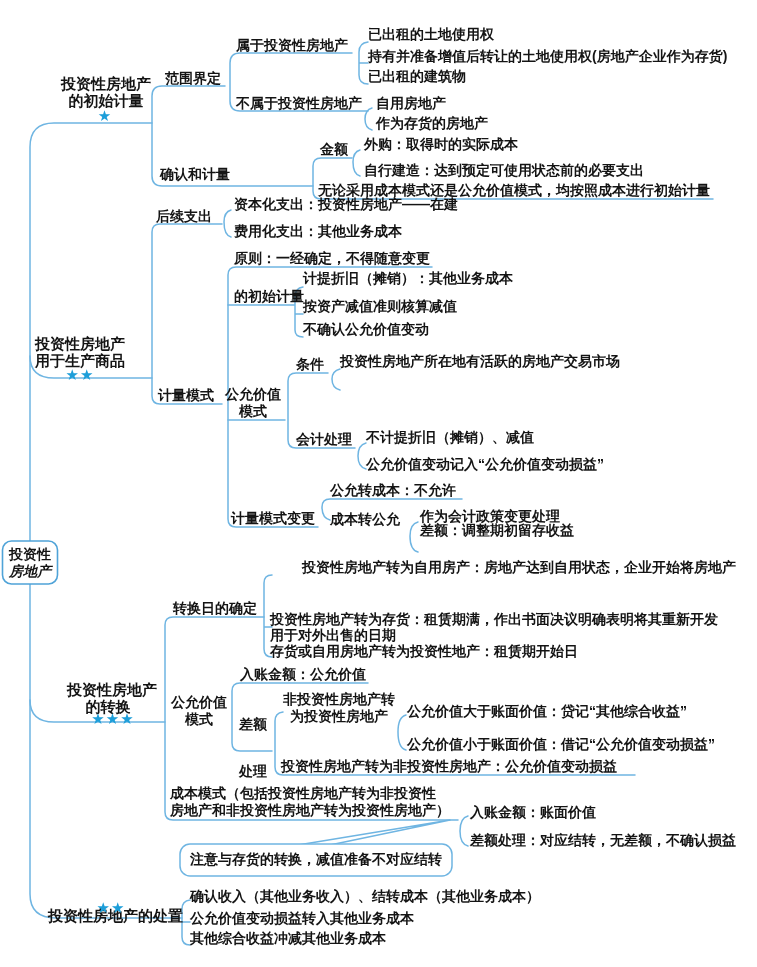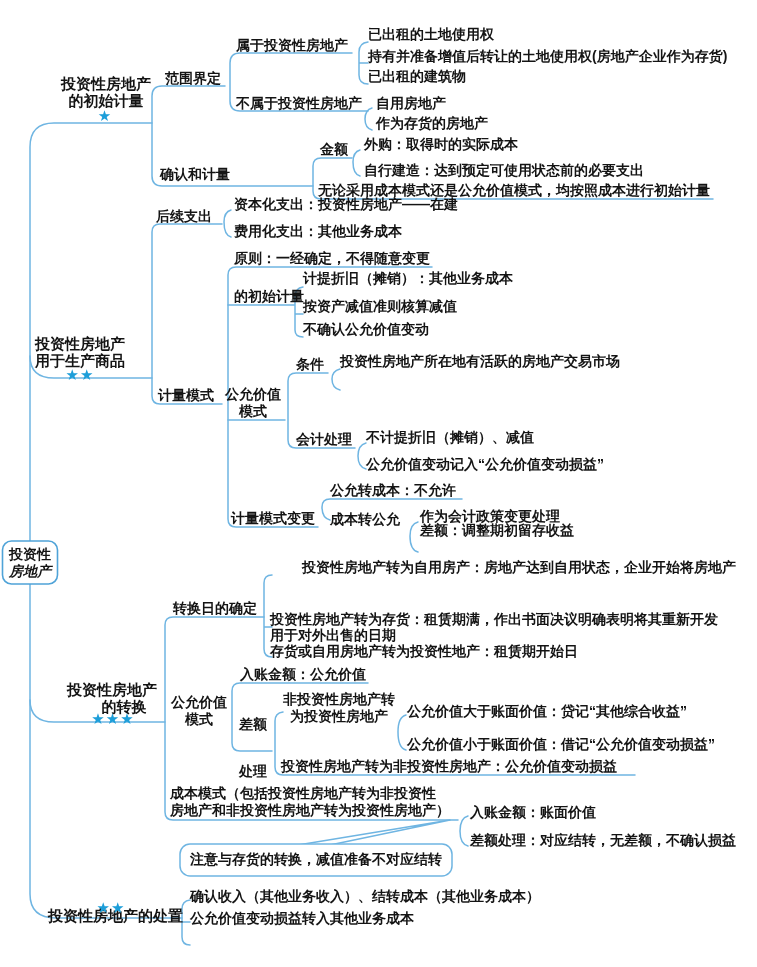--- a/index.html
+++ b/index.html
@@ -95,21 +95,21 @@
   <div class="n" style="left:296px;top:432px;">会计处理</div>
   <div class="n" style="left:366px;top:430px;">不计提折旧（摊销）、减值</div>
   <div class="n" style="left:366px;top:457px;">公允价值变动记入“公允价值变动损益”</div>
   <div class="n" style="left:231px;top:511px;">计量模式变更</div>
   <div class="n" style="left:330px;top:483px;">公允转成本：不允许</div>
   <div class="n" style="left:330px;top:512px;">成本转公允</div>
   <div class="n" style="left:420px;top:509px;">作为会计政策变更处理</div>
   <div class="n" style="left:420px;top:523px;">差额：调整期初留存收益</div>
 
   <div class="n c bt" style="left:112px;top:682px;">投资性房地产</div>
-  <div class="n c bt" style="left:114px;top:699px;padding-left:20px;">的转换</div>
+  <div class="n c bt" style="left:98px;top:699px;padding-left:20px;">的转换</div>
   <div class="star" style="left:113px;top:711px;">★★★</div>
   <div class="n" style="left:173px;top:601px;">转换日的确定</div>
   <div class="n" style="left:276px;top:560px;margin-left:26px;">投资性房地产转为自用房产：房地产达到自用状态，企业开始将房地产</div>
   <div class="n" style="left:270px;top:612px;">投资性房地产转为存货：租赁期满，作出书面决议明确表明将其重新开发</div>
   <div class="n" style="left:270px;top:628px;">用于对外出售的日期</div>
   <div class="n" style="left:270px;top:644px;">存货或自用房地产转为投资性地产：租赁期开始日</div>
   <div class="n c" style="left:199px;top:695px;">公允价值</div>
   <div class="n c" style="left:199px;top:712px;">模式</div>
   <div class="n" style="left:240px;top:667px;">入账金额：公允价值</div>
   <div class="n c" style="left:253px;top:717px;">差额</div>
@@ -122,14 +122,15 @@
   <div class="n" style="left:170px;top:786px;">成本模式（包括投资性房地产转为非投资性</div>
   <div class="n" style="left:170px;top:803px;">房地产和非投资性房地产转为投资性房地产）</div>
   <div class="n" style="left:470px;top:805px;">入账金额：账面价值</div>
   <div class="n" style="left:470px;top:833px;">差额处理：对应结转，无差额，不确认损益</div>
   <div class="n c" style="left:316px;top:852px;">注意与存货的转换，减值准备不对应结转</div>
 
   <div class="n bt" style="left:48px;top:908px;">投资性房地产的处置</div>
   <div class="star" style="left:111px;top:900px;">★★</div>
   <div class="n" style="left:190px;top:911px;">公允价值变动损益转入其他业务成本</div>
   <div class="n" style="left:190px;top:889px;">确认收入（其他业务收入）、结转成本（其他业务成本）</div>
+  <div class="n" style="left:190px;top:931px;">其他综合收益冲减其他业务成本</div>
 
 </div>
 
 </body></html>

